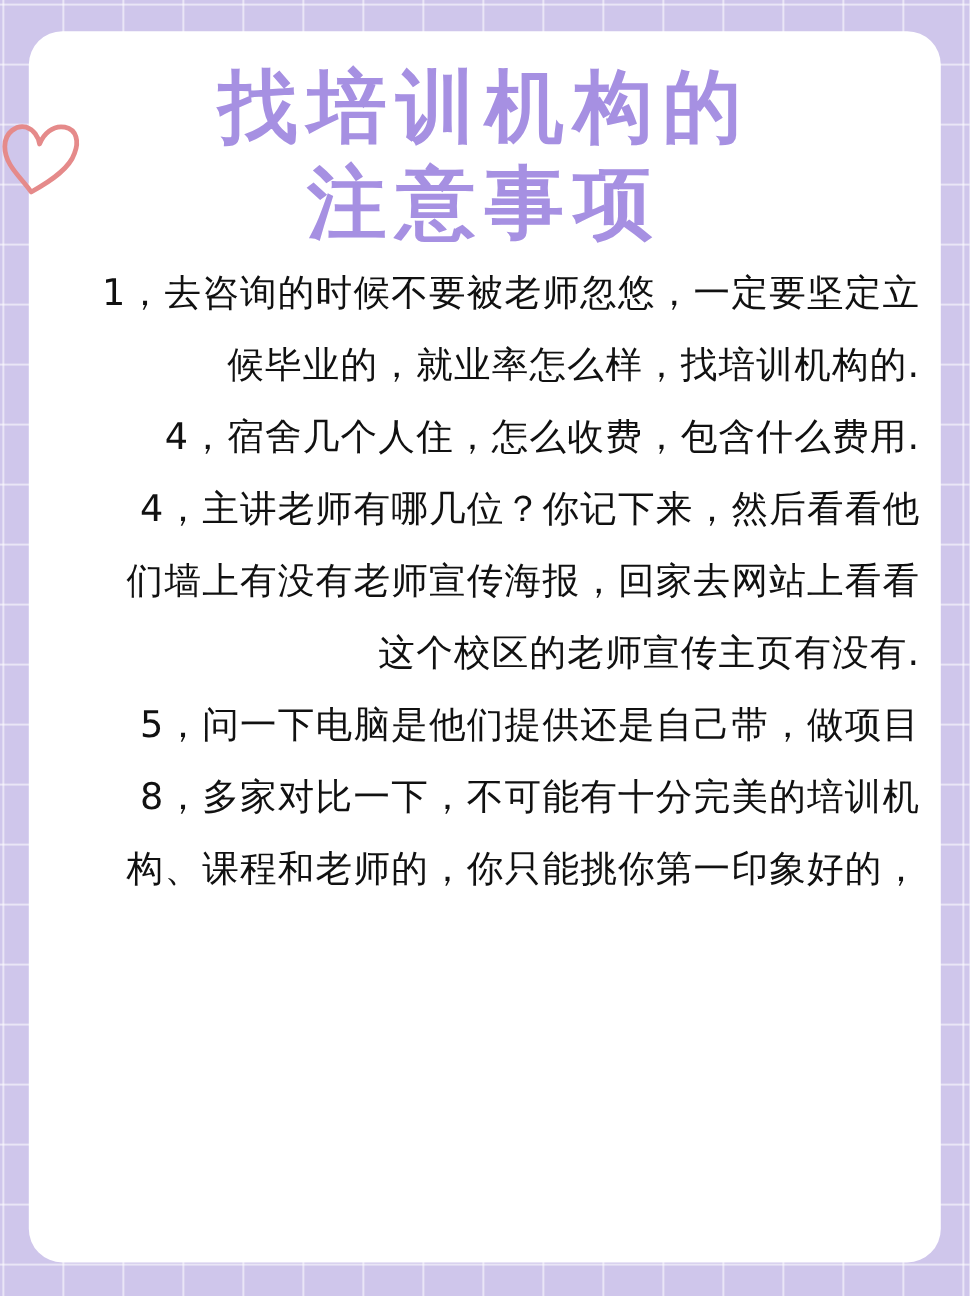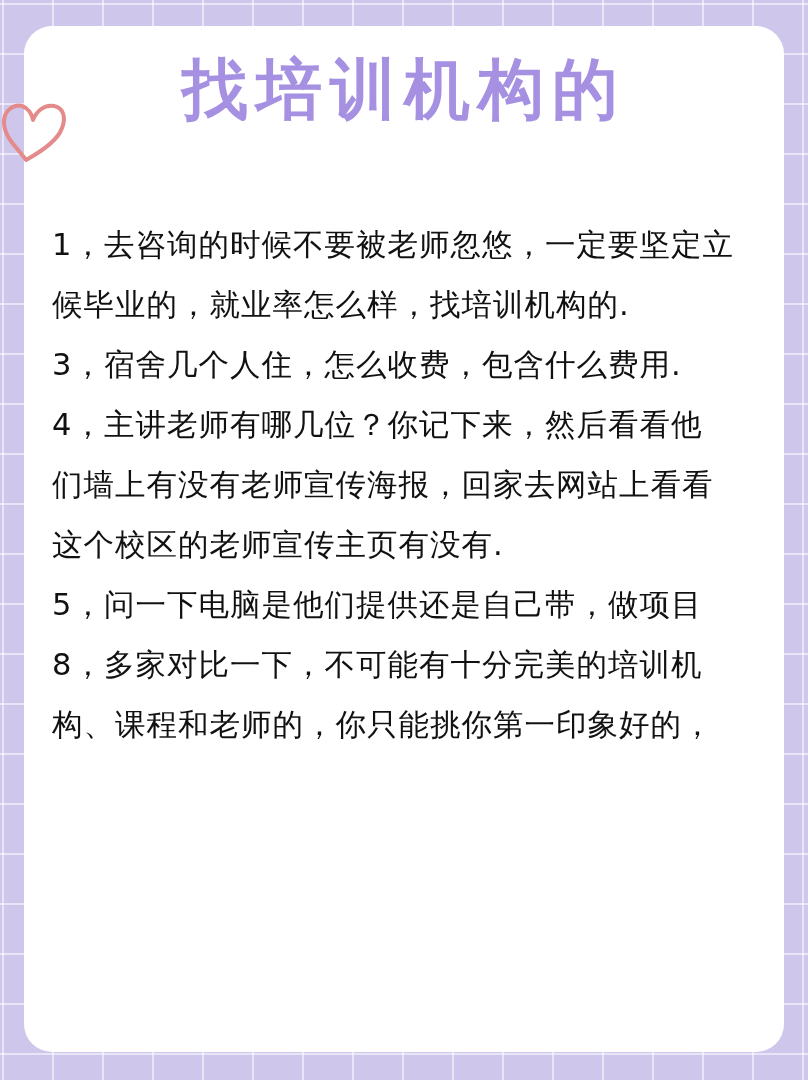--- a/index.html
+++ b/index.html
@@ -25,44 +25,45 @@
     color: #a690e2; font-weight: bold; font-size: 66px; line-height: 80px;
     letter-spacing: 8px;
     font-family: "DejaVu Sans", sans-serif;
   }
   .title .line { display: block; }
   .body-text {
     position: absolute; left: 52px; top: 215px; width: 715px;
     color: #111111; font-size: 30.5px; line-height: 60px; letter-spacing: 1px;
     font-family: "DejaVu Sans", sans-serif;
   }
-  .body-text .tl { display: block; white-space: nowrap; height: 60px; }
+  .body-text .tl { display: block; white-space: nowrap; height: 60px; text-align: right; }
 </style>
 </head>
 <body>
 
 <div class="card"></div>
 
 <svg class="heart" viewBox="0 0 68 64">
   <path d="M 26 60 C 18 48, 4 38, 4 22 C 4 10, 14 4, 22 6 C 28 8, 32 14, 33 20 C 36 12, 44 4, 54 6 C 64 8, 66 18, 62 28 C 58 40, 44 50, 26 60 Z" fill="none" stroke="#e58a8a" stroke-width="4" stroke-linejoin="round" stroke-linecap="round"></path>
 </svg>
 
 <div class="title">
   <span class="line">找培训机构的</span>
+  <span class="line">注意事项</span>
 </div>
 
 <div class="body-text">
   <div>
     <span class="tl">1，去咨询的时候不要被老师忽悠，一定要坚定立</span>
   </div>
   <div>
     <span class="tl">候毕业的，就业率怎么样，找培训机构的.</span>
   </div>
   <div>
-    <span class="tl">3，宿舍几个人住，怎么收费，包含什么费用.</span>
+    <span class="tl">4，宿舍几个人住，怎么收费，包含什么费用.</span>
   </div>
   <div>
     <span class="tl">4，主讲老师有哪几位？你记下来，然后看看他</span>
     <span class="tl">们墙上有没有老师宣传海报，回家去网站上看看</span>
     <span class="tl">这个校区的老师宣传主页有没有.</span>
   </div>
   <div>
     <span class="tl">5，问一下电脑是他们提供还是自己带，做项目</span>
   </div>
   <div>

